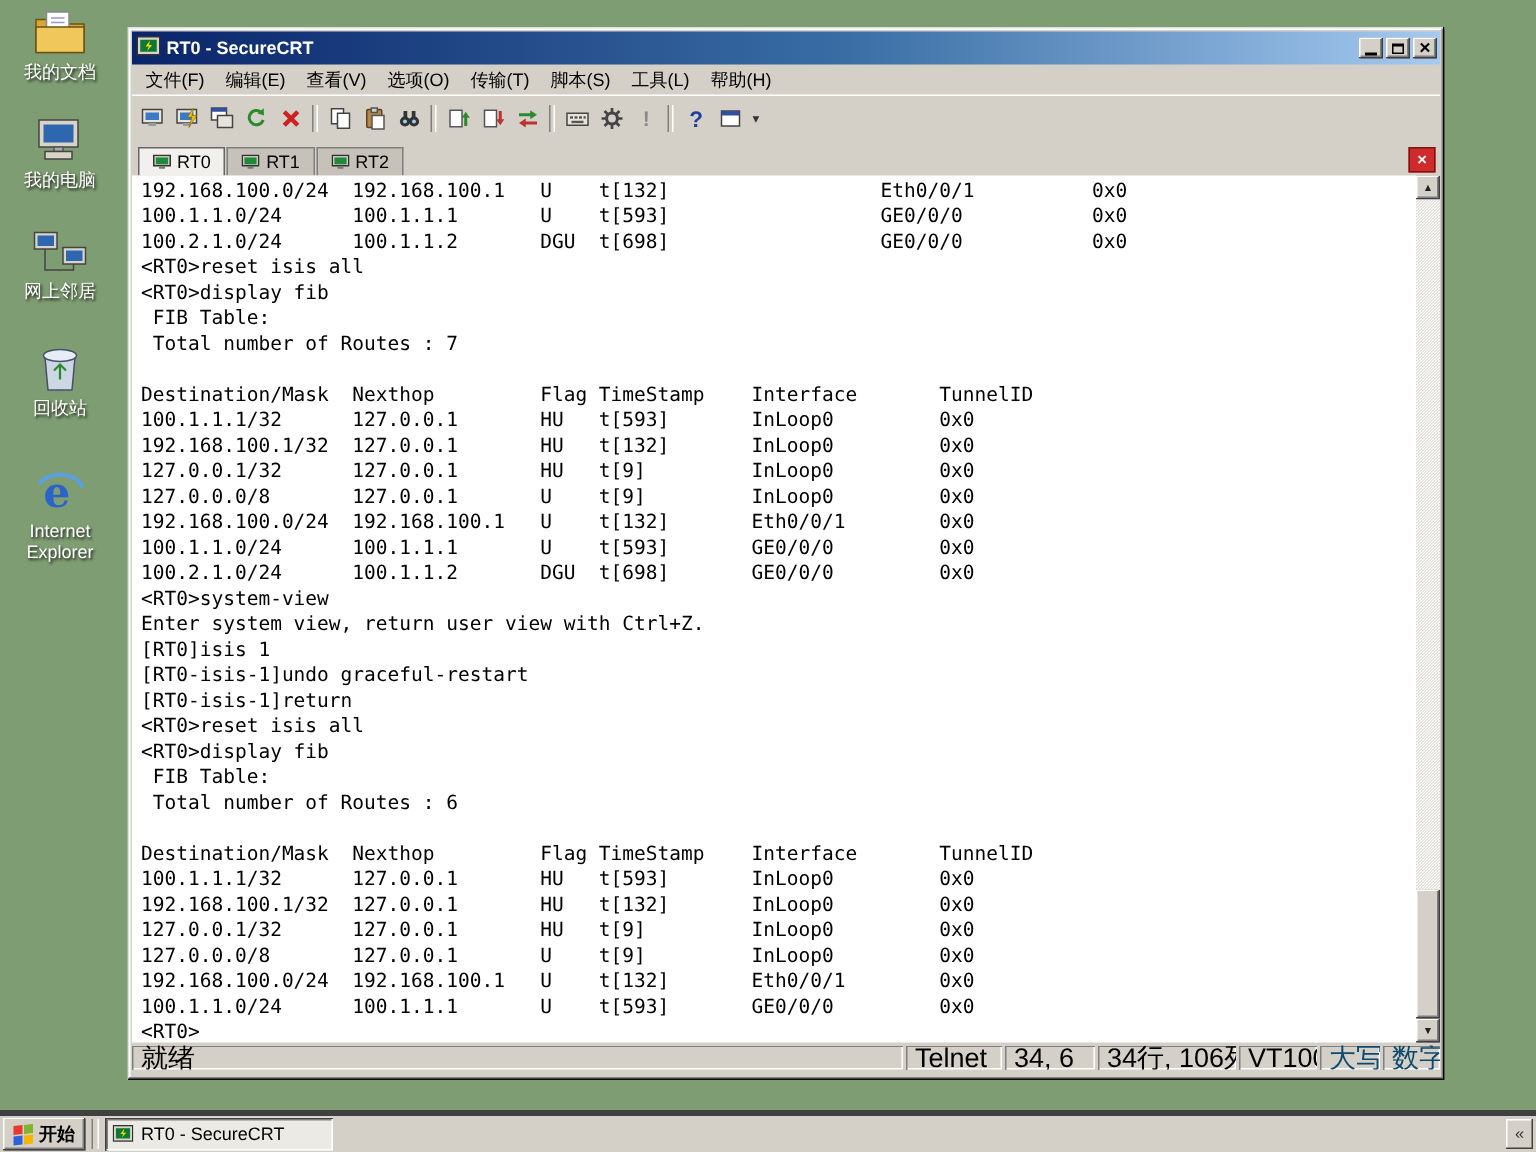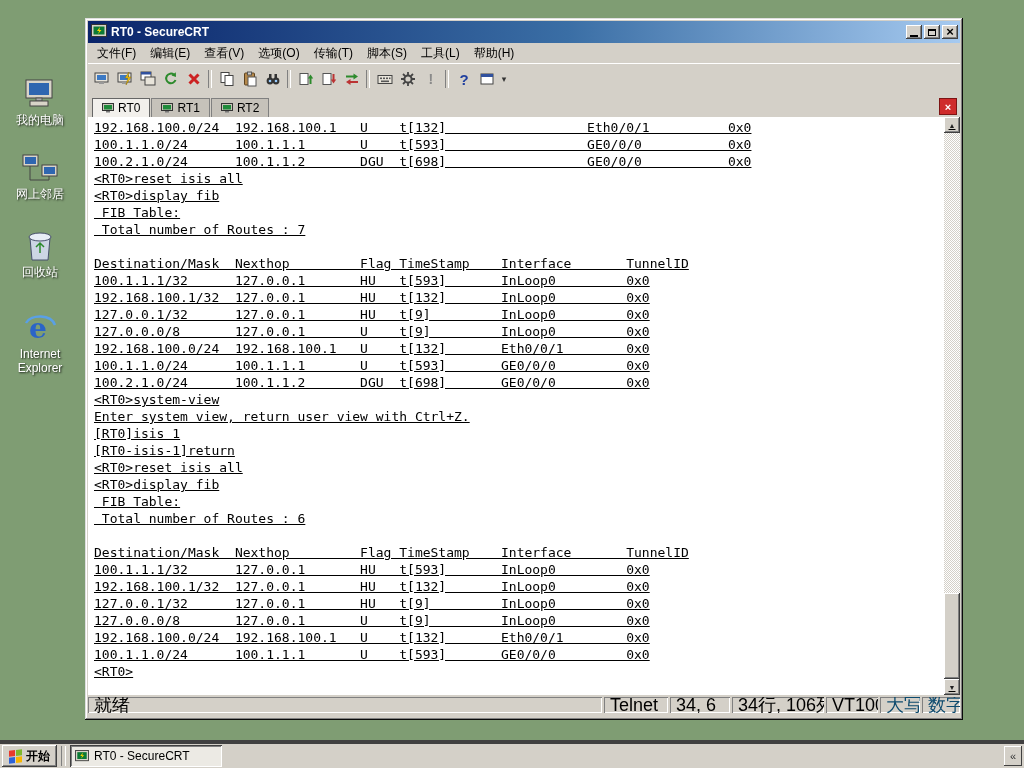--- a/index.html
+++ b/index.html
@@ -33,21 +33,21 @@
   .chev{font-size:9px;color:#333;width:12px;text-align:center;}
   
   .tabbar{height:22px;flex:0 0 22px;display:flex;align-items:flex-end;padding:2px 3px 0 4px;}
   .tab{height:18px;display:flex;align-items:center;gap:4px;padding:0 9px;font-size:12px;
        background:#c6c2ba;border:1px solid #808080;border-bottom:none;margin-right:1px;margin-top:44px;}
   .tab.active{background:#f2f0ec;border-color:#666;}
   .tabclose{margin-left:auto;width:16px;height:15px;background:#cf2b2b;color:#fff;display:flex;
             align-items:center;justify-content:center;font-size:11px;font-weight:bold;
             border:1px solid #7c1414;margin-bottom:2px;}
   
-  .termwrap{flex:1;display:flex;min-height:0;text-decoration:underline;}
+  .termwrap{flex:1;display:flex;min-height:0;}
   .term{flex:1;background:#fff;overflow:hidden;padding:2px 0 0 6px;}
   .tline{white-space:pre;height:17px;font:13px/17px "DejaVu Sans Mono",monospace;color:#000;}
   .vscroll{width:16px;flex:0 0 16px;display:flex;flex-direction:column;}
   .sbtn{height:16px;flex:0 0 16px;background:#d4d0c8;display:flex;align-items:center;justify-content:center;
         font-size:7px;color:#222;box-shadow:inset -1px -1px #404040,inset 1px 1px #fff,inset -2px -2px #808080;}
   .strack{flex:1;position:relative;background:#fff;
           background-image:linear-gradient(45deg,#d4d0c8 25%,transparent 25%,transparent 75%,#d4d0c8 75%),
                            linear-gradient(45deg,#d4d0c8 25%,transparent 25%,transparent 75%,#d4d0c8 75%);
           background-size:2px 2px;background-position:0 0,1px 1px;}
   .sthumb{position:absolute;left:0;right:0;bottom:0;height:86px;background:#d4d0c8;
@@ -72,20 +72,32 @@
             white-space:nowrap;overflow:hidden;box-sizing:border-box;}
   .tray{margin-left:auto;width:18px;height:20px;background:#d4d0c8;display:flex;align-items:center;
         justify-content:center;font-size:11px;color:#333;
         box-shadow:inset -1px -1px #404040,inset 1px 1px #fff;}
 </style>
 </head>
 <body>
 
 <div id="stage">
 
+  <div class="dicon" style="top:4px">
+    <div class="ic">
+      <svg width="36" height="32" viewBox="0 0 36 32">
+        <path d="M2 7 L12 7 L15 10 L34 10 L34 29 L2 29 Z" fill="#d9a43c" stroke="#6b5412"></path>
+        <rect x="9" y="2" width="15" height="18" fill="#fff" stroke="#888"></rect>
+        <line x1="12" y1="6" x2="21" y2="6" stroke="#99c"></line>
+        <line x1="12" y1="9" x2="21" y2="9" stroke="#99c"></line>
+        <path d="M2 12 L34 12 L34 29 L2 29 Z" fill="#f0c75a" stroke="#6b5412"></path>
+      </svg>
+    </div>
+    <div class="lbl">我的文档</div>
+  </div>
 
   <div class="dicon" style="top:76px">
     <div class="ic">
       <svg width="34" height="32" viewBox="0 0 34 32">
         <rect x="3" y="2" width="26" height="18" fill="#d8d4c8" stroke="#444"></rect>
         <rect x="6" y="5" width="20" height="12" fill="#2f66b0"></rect>
         <rect x="13" y="20" width="6" height="3" fill="#aaa" stroke="#555"></rect>
         <rect x="7" y="23" width="18" height="5" fill="#d8d4c8" stroke="#444"></rect>
       </svg>
     </div>
@@ -324,20 +336,21 @@
           <div class="tline">100.1.1.1/32      127.0.0.1       HU   t[593]       InLoop0         0x0</div>
           <div class="tline">192.168.100.1/32  127.0.0.1       HU   t[132]       InLoop0         0x0</div>
           <div class="tline">127.0.0.1/32      127.0.0.1       HU   t[9]         InLoop0         0x0</div>
           <div class="tline">127.0.0.0/8       127.0.0.1       U    t[9]         InLoop0         0x0</div>
           <div class="tline">192.168.100.0/24  192.168.100.1   U    t[132]       Eth0/0/1        0x0</div>
           <div class="tline">100.1.1.0/24      100.1.1.1       U    t[593]       GE0/0/0         0x0</div>
           <div class="tline">100.2.1.0/24      100.1.1.2       DGU  t[698]       GE0/0/0         0x0</div>
           <div class="tline">&lt;RT0&gt;system-view</div>
           <div class="tline">Enter system view, return user view with Ctrl+Z.</div>
           <div class="tline">[RT0]isis 1</div>
+          <div class="tline">[RT0-isis-1]undo graceful-restart</div>
           <div class="tline">[RT0-isis-1]return</div>
           <div class="tline">&lt;RT0&gt;reset isis all</div>
           <div class="tline">&lt;RT0&gt;display fib</div>
           <div class="tline"> FIB Table:</div>
           <div class="tline"> Total number of Routes : 6</div>
           <div class="tline"></div>
           <div class="tline">Destination/Mask  Nexthop         Flag TimeStamp    Interface       TunnelID</div>
           <div class="tline">100.1.1.1/32      127.0.0.1       HU   t[593]       InLoop0         0x0</div>
           <div class="tline">192.168.100.1/32  127.0.0.1       HU   t[132]       InLoop0         0x0</div>
           <div class="tline">127.0.0.1/32      127.0.0.1       HU   t[9]         InLoop0         0x0</div>

